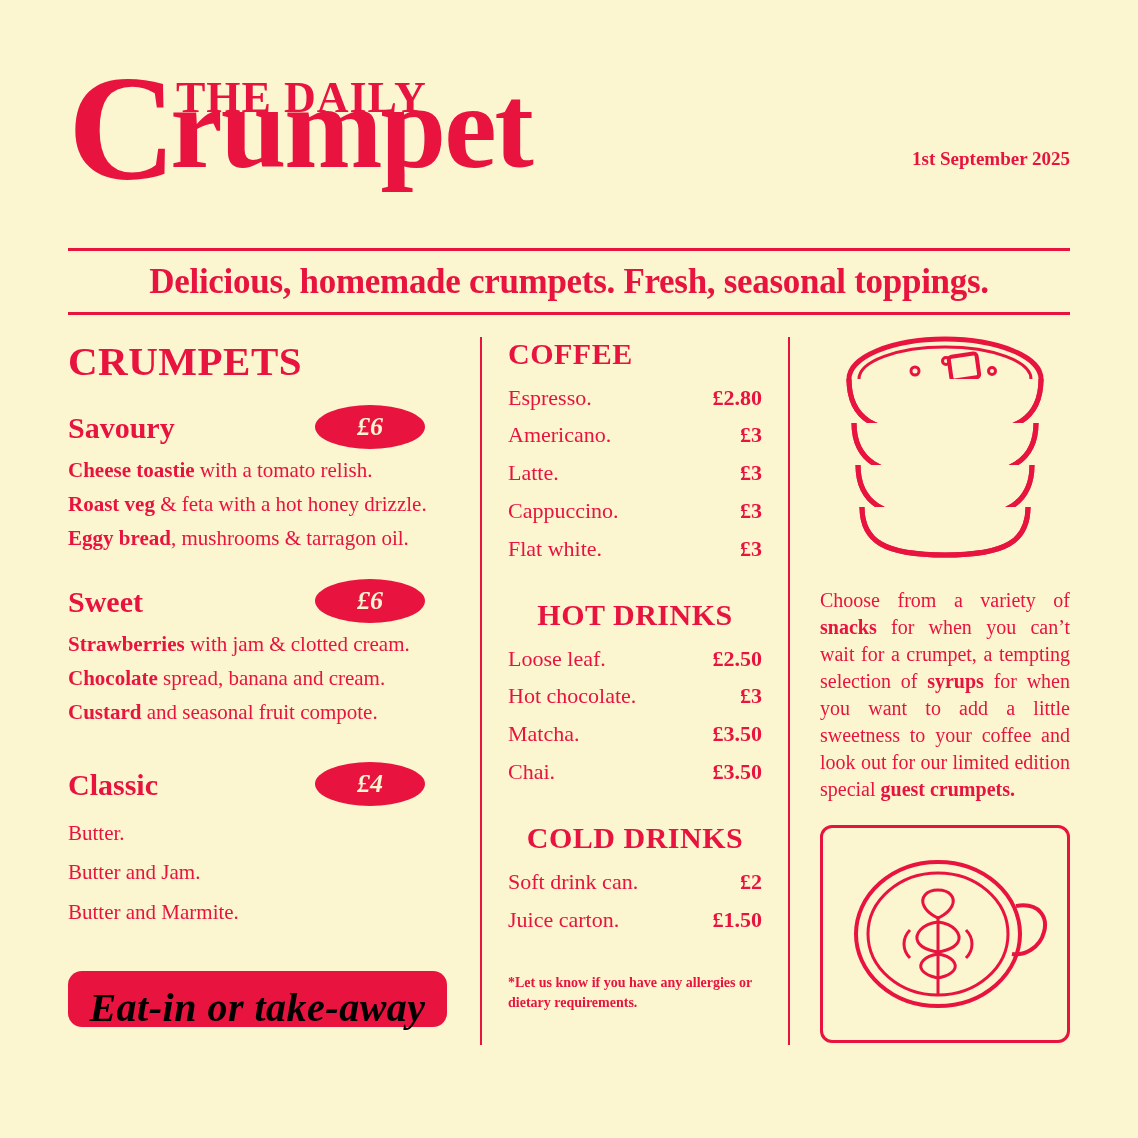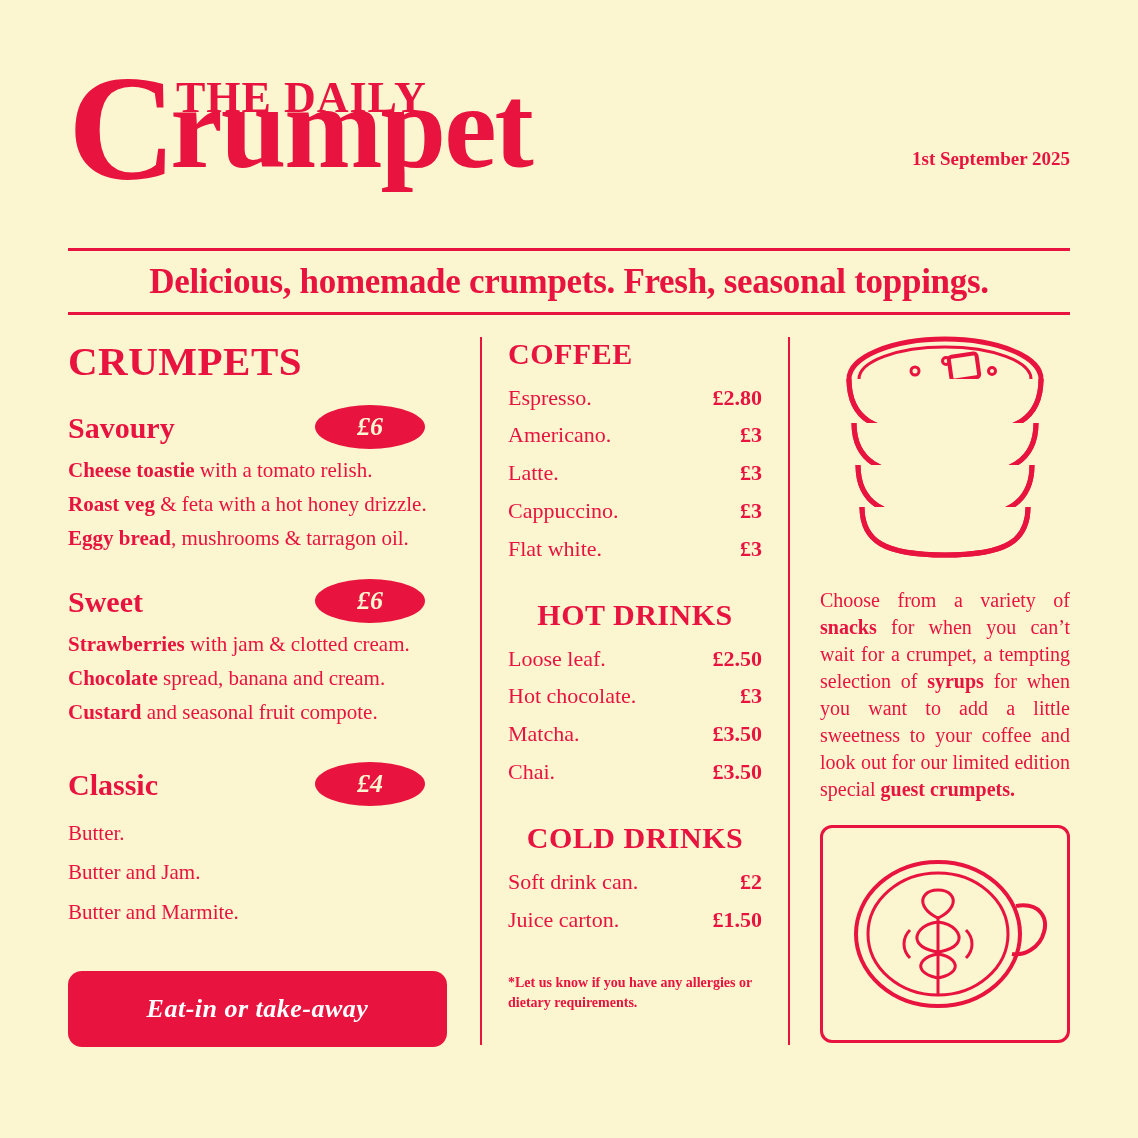--- a/index.html
+++ b/index.html
@@ -137,26 +137,26 @@
     line-height: 1.62;
     margin: 0;
   }
   .menu-line b { font-weight: bold; }
   .group.classic h3 { margin-bottom: 12px; margin-top: 39px; }
   .group.classic .menu-line { line-height: 1.9; }
 
   .cta {
     margin-top: 8px;
     background: #e8133f;
-    color: #ffffff;
+    color: #000000;
     border-radius: 14px;
-    height: 76px;
+    height: 56px;
     line-height: 72px;
     text-align: center;
-    font-size: 26px;
+    font-size: 40px;
     font-style: italic;
     font-weight: bold;
     letter-spacing: 0.5px;
     border: none;
     width: 100%;
     font-family: "Liberation Serif", serif;
     cursor: pointer;
   }
 
   

